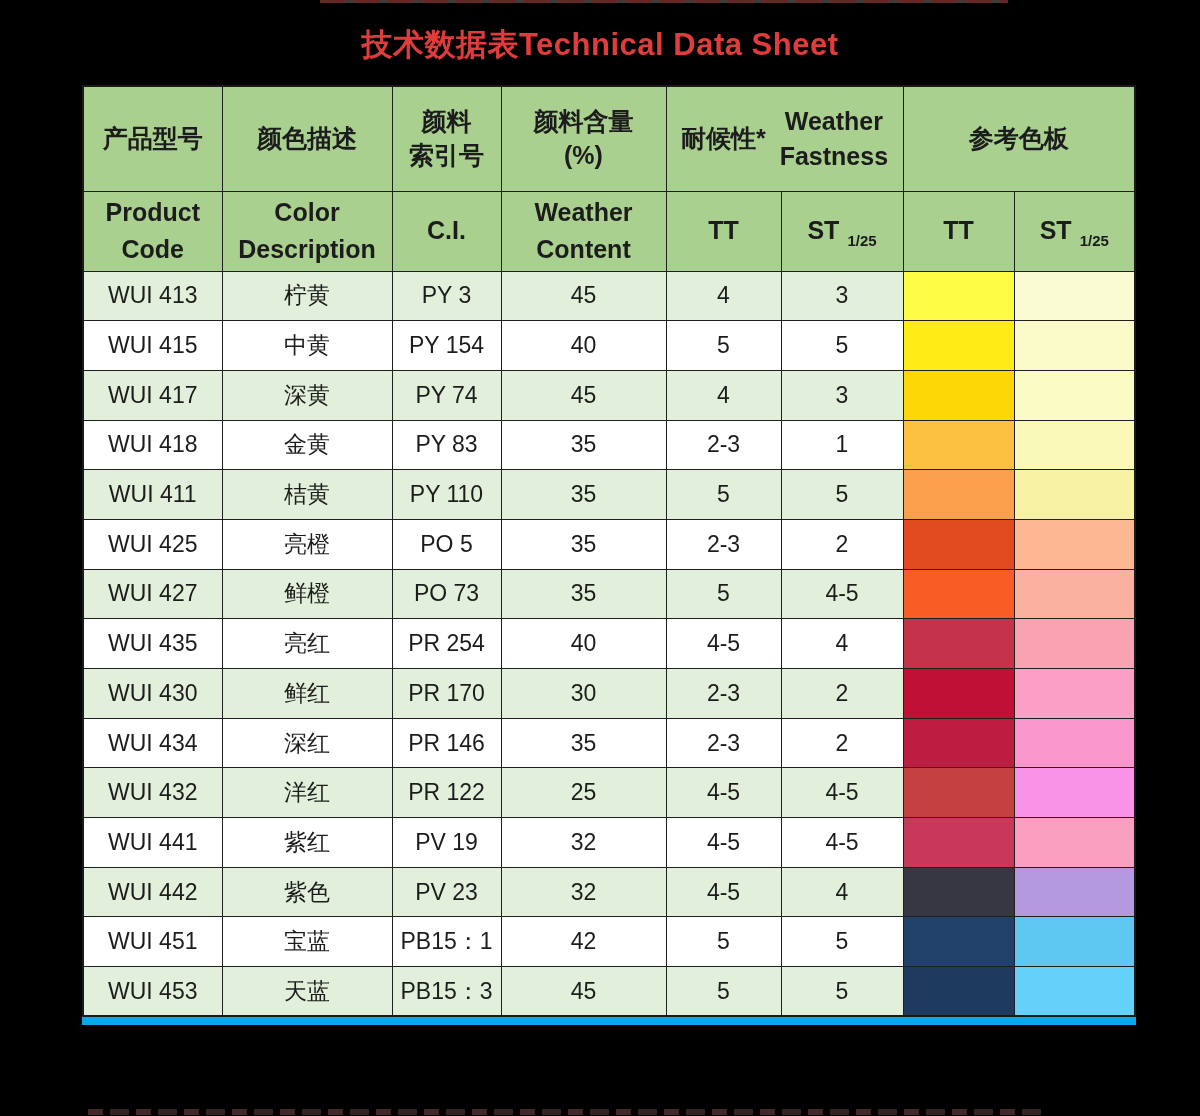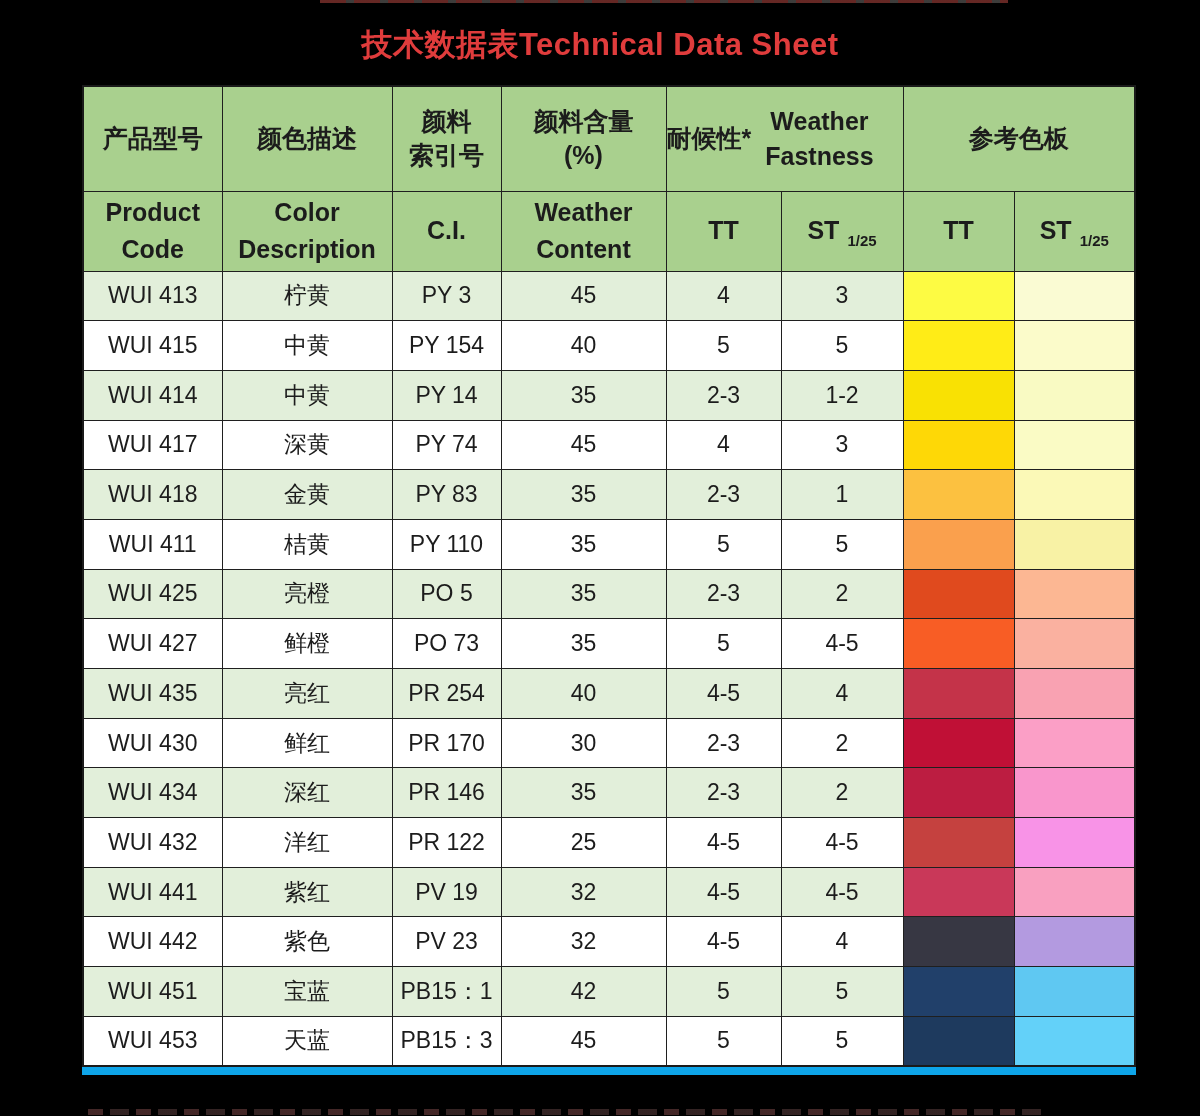--- a/index.html
+++ b/index.html
@@ -50,21 +50,21 @@
     padding: 0;
     overflow: hidden;
   }
   thead th { background: #a9d08e; font-weight: bold; }
   tr.h-zh th { height: 105px; font-size: 25px; line-height: 1.35; }
   tr.h-en th { height: 80px;  font-size: 25px; line-height: 1.5; }
   .line { display: block; }
   .weather-head {
     display: flex;
     align-items: center;
-    justify-content: flex-start;
+    justify-content: center;
     gap: 14px;
     height: 100%;
   }
   .weather-head .en { text-align: center; line-height: 1.4; }
   .sub {
     font-size: 15px;
     font-weight: bold;
     position: relative;
     top: 7px;
     margin-left: 8px;
@@ -181,30 +181,20 @@
     <td class="c-code">WUI 415</td>
     <td class="c-desc">中黄</td>
     <td class="c-ci">PY 154</td>
     <td class="c-content">40</td>
     <td class="c-tt">5</td>
     <td class="c-st">5</td>
     <td class="c-swatch" style="background-color: rgb(255, 236, 23);"></td>
     <td class="c-swatch" style="background-color: rgb(251, 251, 202);"></td>
   </tr>
           <tr class="data-row">
-    <td class="c-code">WUI 414</td>
-    <td class="c-desc">中黄</td>
-    <td class="c-ci">PY 14</td>
-    <td class="c-content">35</td>
-    <td class="c-tt">2-3</td>
-    <td class="c-st">1-2</td>
-    <td class="c-swatch" style="background-color: rgb(249, 225, 3);"></td>
-    <td class="c-swatch" style="background-color: rgb(249, 250, 195);"></td>
-  </tr>
-          <tr class="data-row">
     <td class="c-code">WUI 417</td>
     <td class="c-desc">深黄</td>
     <td class="c-ci">PY 74</td>
     <td class="c-content">45</td>
     <td class="c-tt">4</td>
     <td class="c-st">3</td>
     <td class="c-swatch" style="background-color: rgb(254, 216, 6);"></td>
     <td class="c-swatch" style="background-color: rgb(250, 251, 197);"></td>
   </tr>
           <tr class="data-row">

